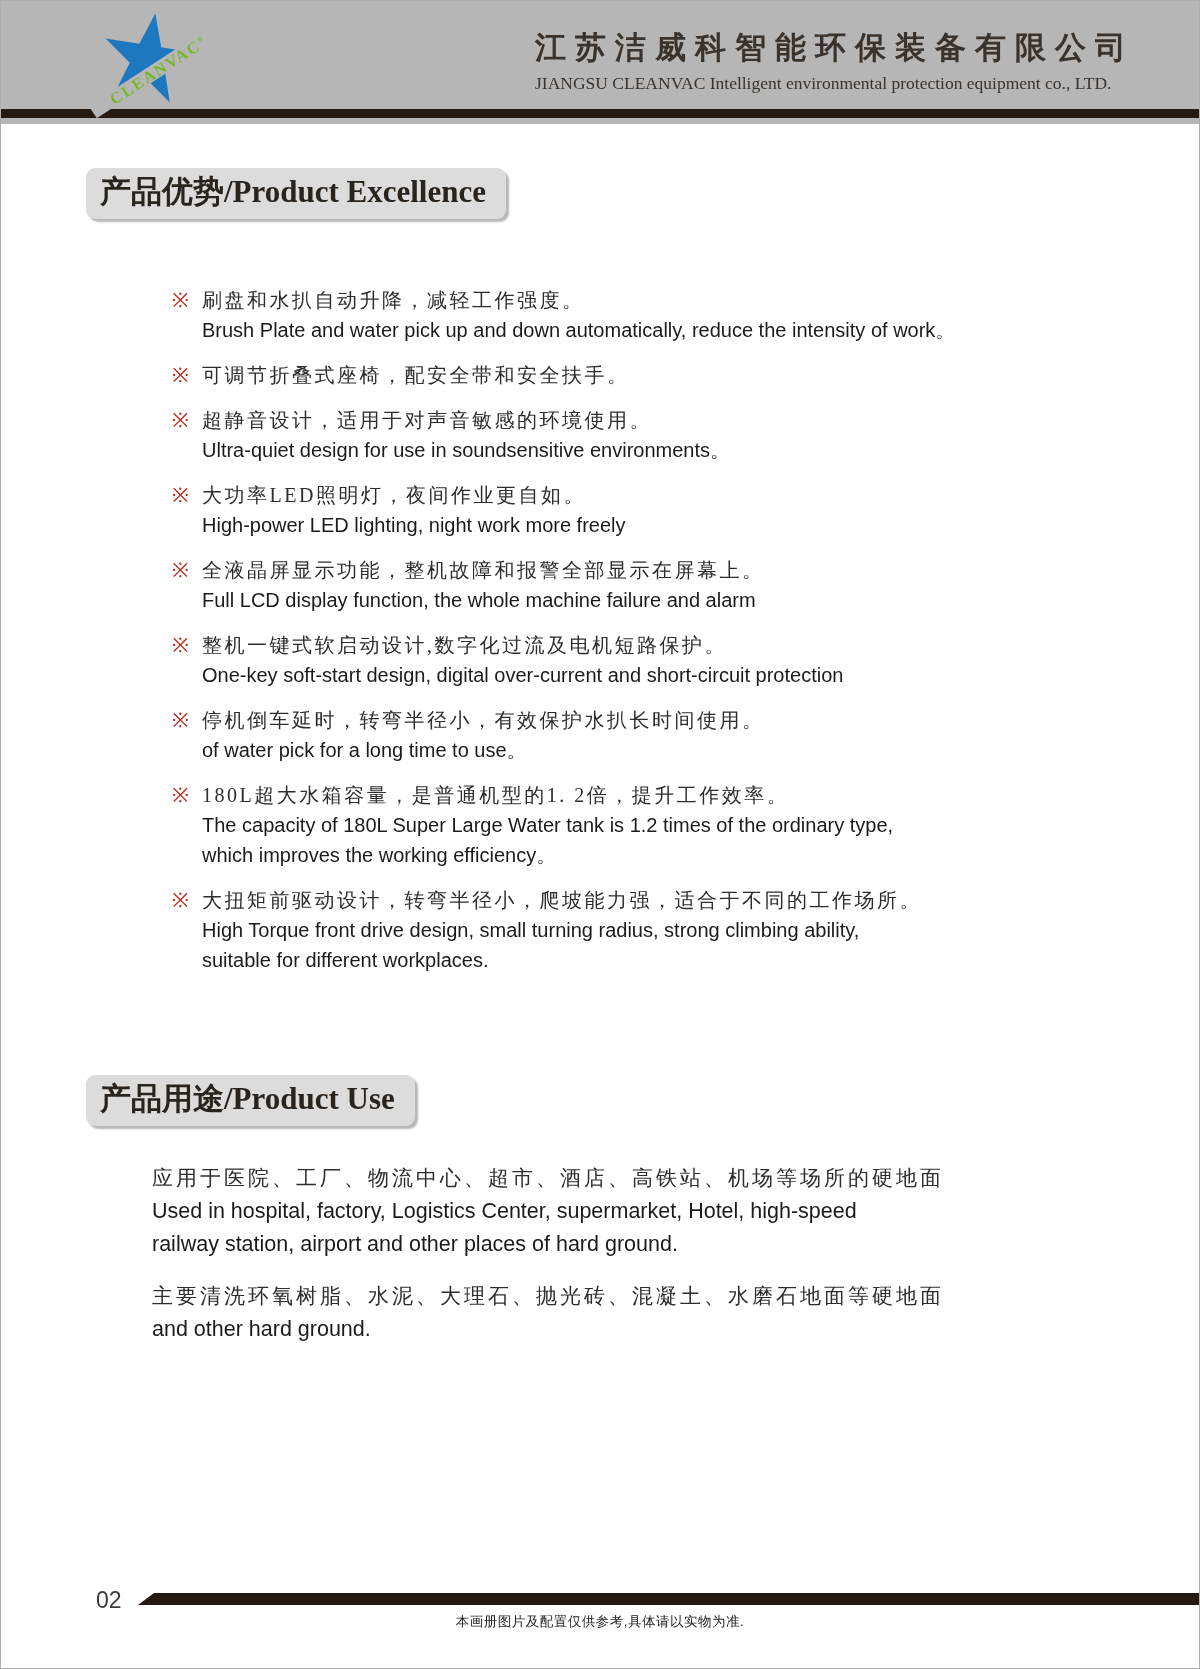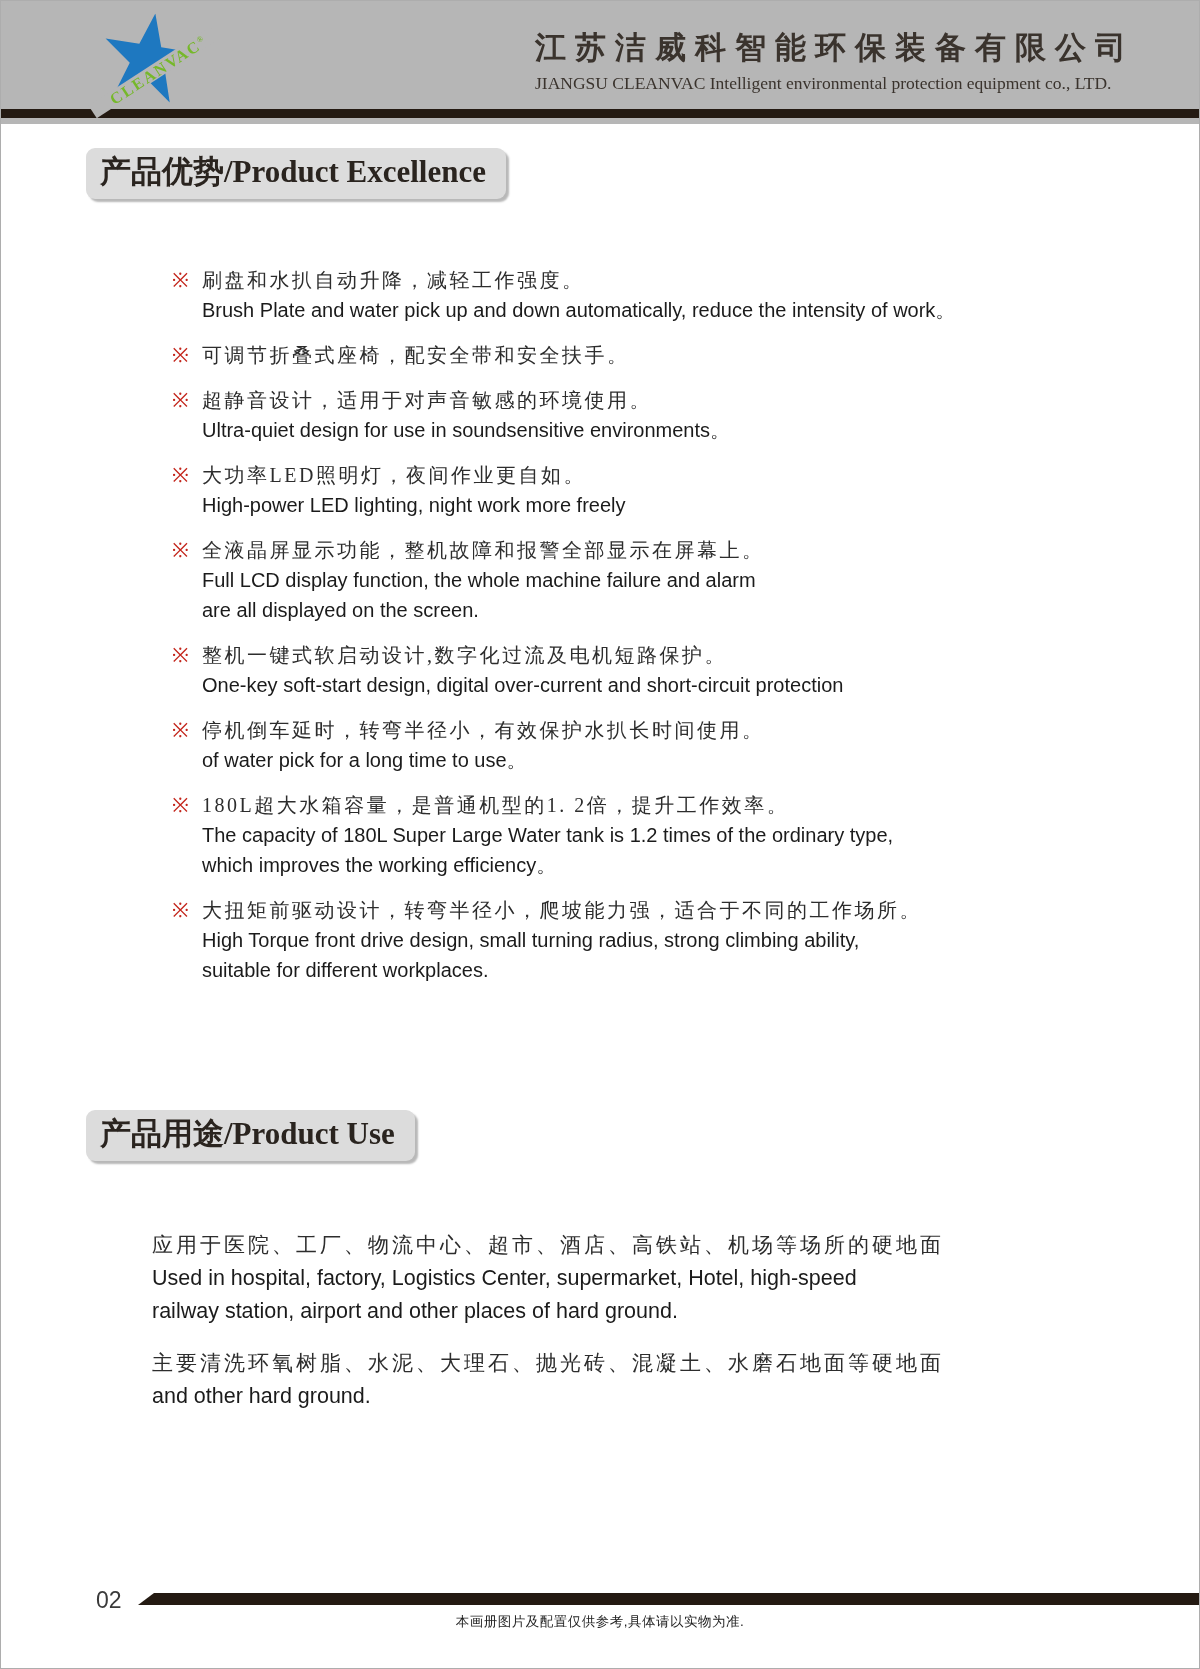--- a/index.html
+++ b/index.html
@@ -40,37 +40,37 @@
   }
 
   
   .content { position:absolute; top:123px; left:0; right:0; }
   .section-title {
     display:inline-block; margin-left:85px; padding:3px 20px 6px 14px;
     background:#dcdcdc; border-radius:9px; box-shadow:3px 3px 2px #b8b8b8;
     font-family:"Liberation Serif", serif; font-weight:bold; font-size:31px;
     color:#2a241f; white-space:nowrap;
   }
-  .title-1 { margin-top:24px; }
-  .title-2 { margin-top:110px; }
+  .title-1 { margin-top:44px; }
+  .title-2 { margin-top:85px; }
 
   .bullets { margin:66px 60px 0 171px; }
   .bullet { display:flex; margin-bottom:15px; }
   .bullet .mark {
     flex:0 0 30px; color:#c3251b; font-size:20px; line-height:30px;
     font-family:"Liberation Serif", serif;
   }
   .bullet .btext { flex:1; }
   .cn {
     font-family:"Liberation Serif", serif; font-size:20px; line-height:30px;
     letter-spacing:2.5px; color:#2d2d2d;
   }
   .en { font-size:20px; line-height:30px; color:#1b1b1b; }
 
-  .paragraphs { margin:68px 60px 0 151px; }
+  .paragraphs { margin:36px 60px 0 151px; }
   .para { margin-bottom:19px; }
   .para .cn { font-size:21px; line-height:33px; letter-spacing:3px; }
   .para .en { font-size:21.5px; line-height:33px; }
 
   
   .page-number {
     position:absolute; left:95px; top:1586px; font-size:23px; color:#3a3a3a;
   }
   .footer-band {
     position:absolute; left:137px; right:0; top:1592px; height:12px; background:#241a12;
@@ -136,21 +136,20 @@
           <div class="cn">大功率LED照明灯，夜间作业更自如。</div>
           <div class="en">High-power LED lighting, night work more freely</div>
         </div>
       </div>
 
       <div class="bullet">
         <span class="mark">※</span>
         <div class="btext">
           <div class="cn">全液晶屏显示功能，整机故障和报警全部显示在屏幕上。</div>
           <div class="en">Full LCD display function, the whole machine failure and alarm</div>
-          <div class="en">are all displayed on the screen.</div>
         </div>
       </div>
 
       <div class="bullet">
         <span class="mark">※</span>
         <div class="btext">
           <div class="cn">整机一键式软启动设计,数字化过流及电机短路保护。</div>
           <div class="en">One-key soft-start design, digital over-current and short-circuit protection</div>
         </div>
       </div>

